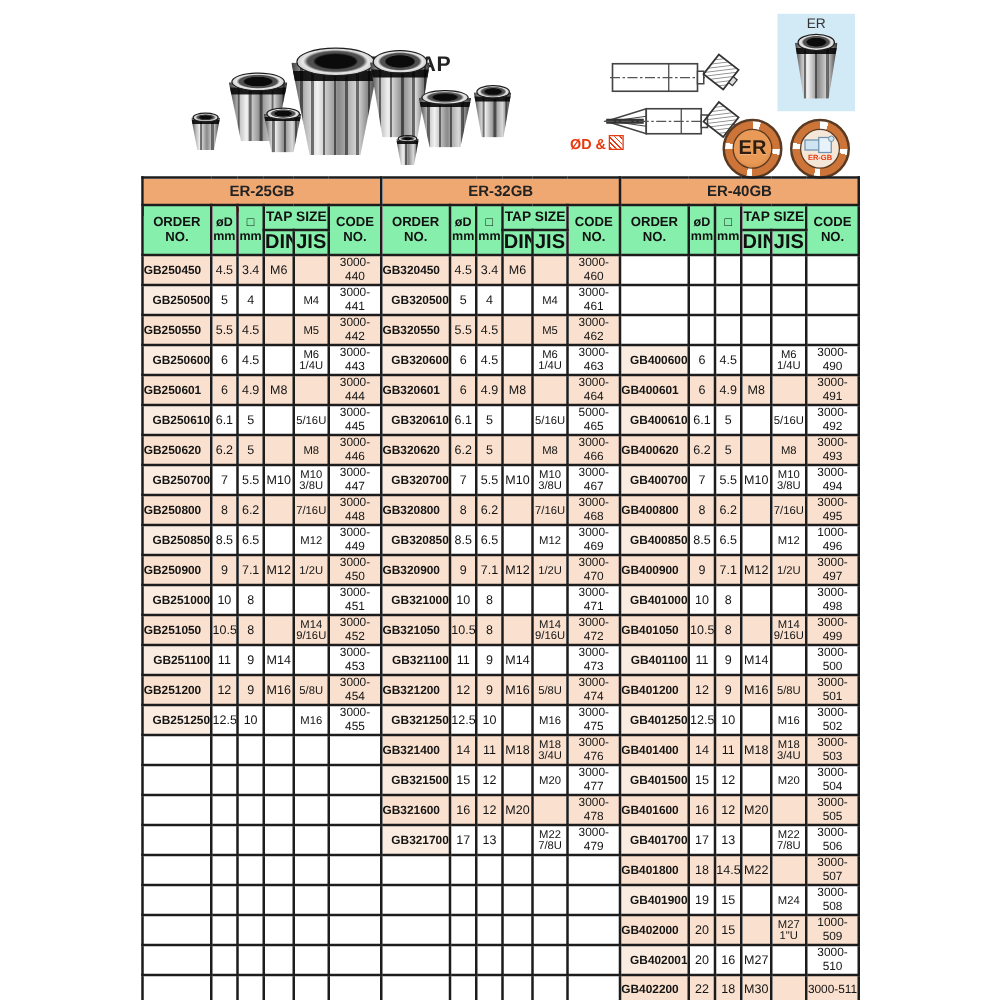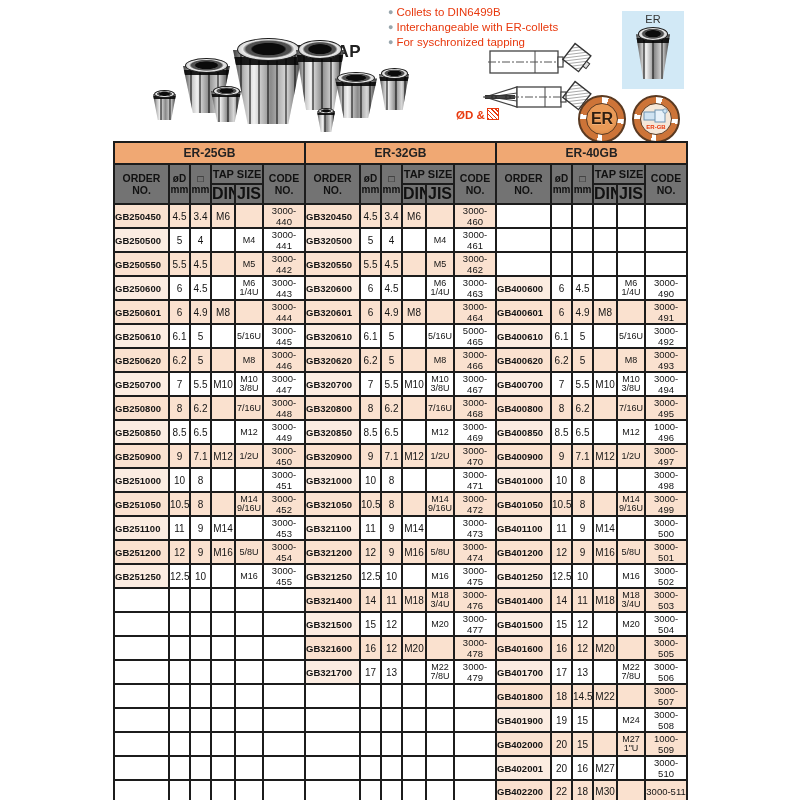--- a/index.html
+++ b/index.html
@@ -44,44 +44,39 @@
   .badge-ergb .inner{background:#f5e7d8;}
   .badge-ergb .inner .mini-label{font-size:6px;font-weight:bold;color:var(--accent-red);line-height:6px;}
 
   
   .table-title{position:absolute;left:113px;top:126px;font-size:12.5px;font-weight:bold;color:var(--accent-red);letter-spacing:.2px;margin-top:36px;}
   table.tap{position:absolute;left:113px;top:141px;width:574px;border-collapse:collapse;table-layout:fixed;}
   table.tap col.c-order{width:55px;} table.tap col.c-num{width:21px;}
   table.tap col.c-din{width:24px;} table.tap col.c-jis{width:28px;} table.tap col.c-code{width:42px;}
   table.tap th,table.tap td{border:2px solid var(--border-black);padding:0;overflow:hidden;}
   th.group{background:var(--header-orange);font-size:12px;font-weight:bold;height:20px;color:#222;margin-top:48px;}
-  th.h{background:#737373;font-size:10.5px;font-weight:bold;white-space:pre-line;line-height:1.15;color:#111;margin-top:32px;}
+  th.h{background:#86efac;font-size:10.5px;font-weight:bold;white-space:pre-line;line-height:1.15;color:#111;margin-top:32px;}
   th.h.small{font-size:10px;}
   th.h.tap{height:18px;font-size:11px;text-align:center;}
   th.h.sub{height:18px;font-size:16px;}
   td{height:21px;font-size:10px;text-align:center;color:#141414;}
   td.order{font-weight:bold;text-align:left;padding-left:3px;font-size:9.5px;}
   td.code{font-size:9.5px;}
   td.jis{font-size:9px;line-height:1.05;white-space:pre-line;}
   tr.odd td{background:var(--row-peach);}
   tr.even td{background:#fff;}
-  tr.even td.order{background:var(--order-tint);}
+  tr.even td.order{background:var(--order-tint);text-align:right;}
   td.absent{background:#fff !important;}
 </style>
 </head>
 <body>
 
 <div class="page">
 
   <div class="page-title">ER-TAP</div>
-  <ul class="features">
-    <li><span class="dot">●</span><span>Collets to DIN6499B</span></li>
-    <li><span class="dot">●</span><span>Interchangeable with ER-collets</span></li>
-    <li><span class="dot">●</span><span>For syschronized tapping</span></li>
-  </ul>
 
   <div>
     <div class="collet" style="left:153px;top:90px;width:23px;height:30px;">
         <div class="body"></div>
         <div class="top"></div>
       </div>
     <div class="collet" style="left:183px;top:58px;width:47px;height:55px;">
         <div class="body"></div>
         <div class="top"></div>
       </div>

